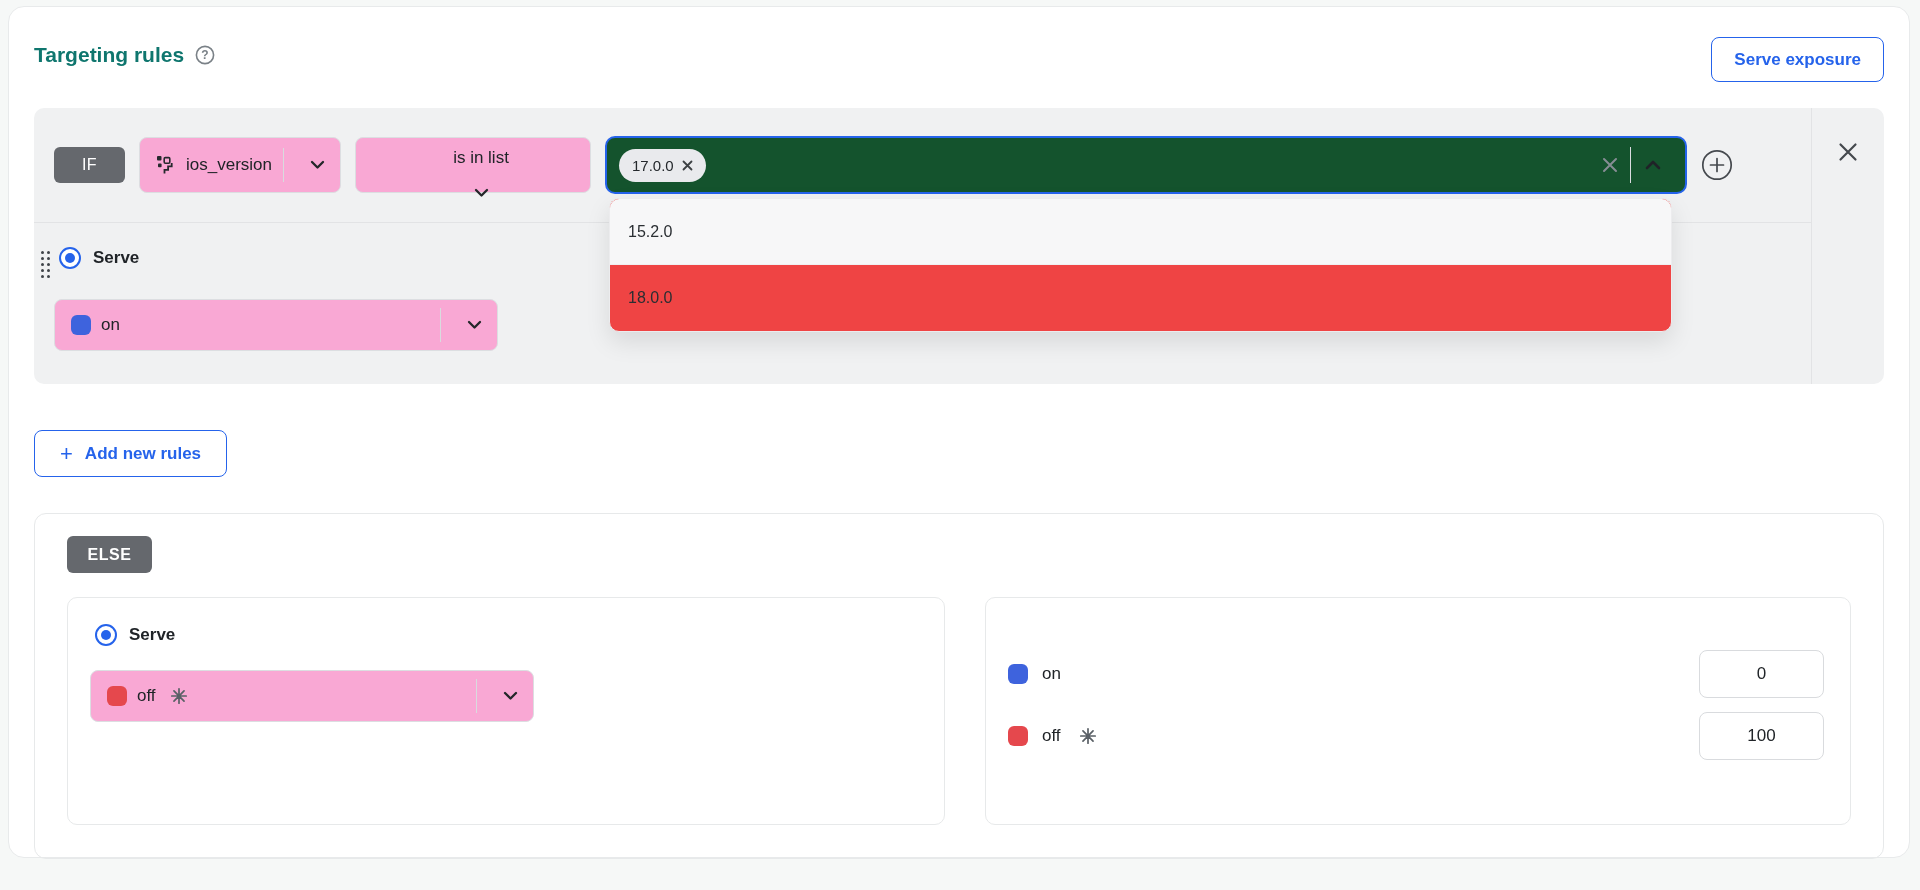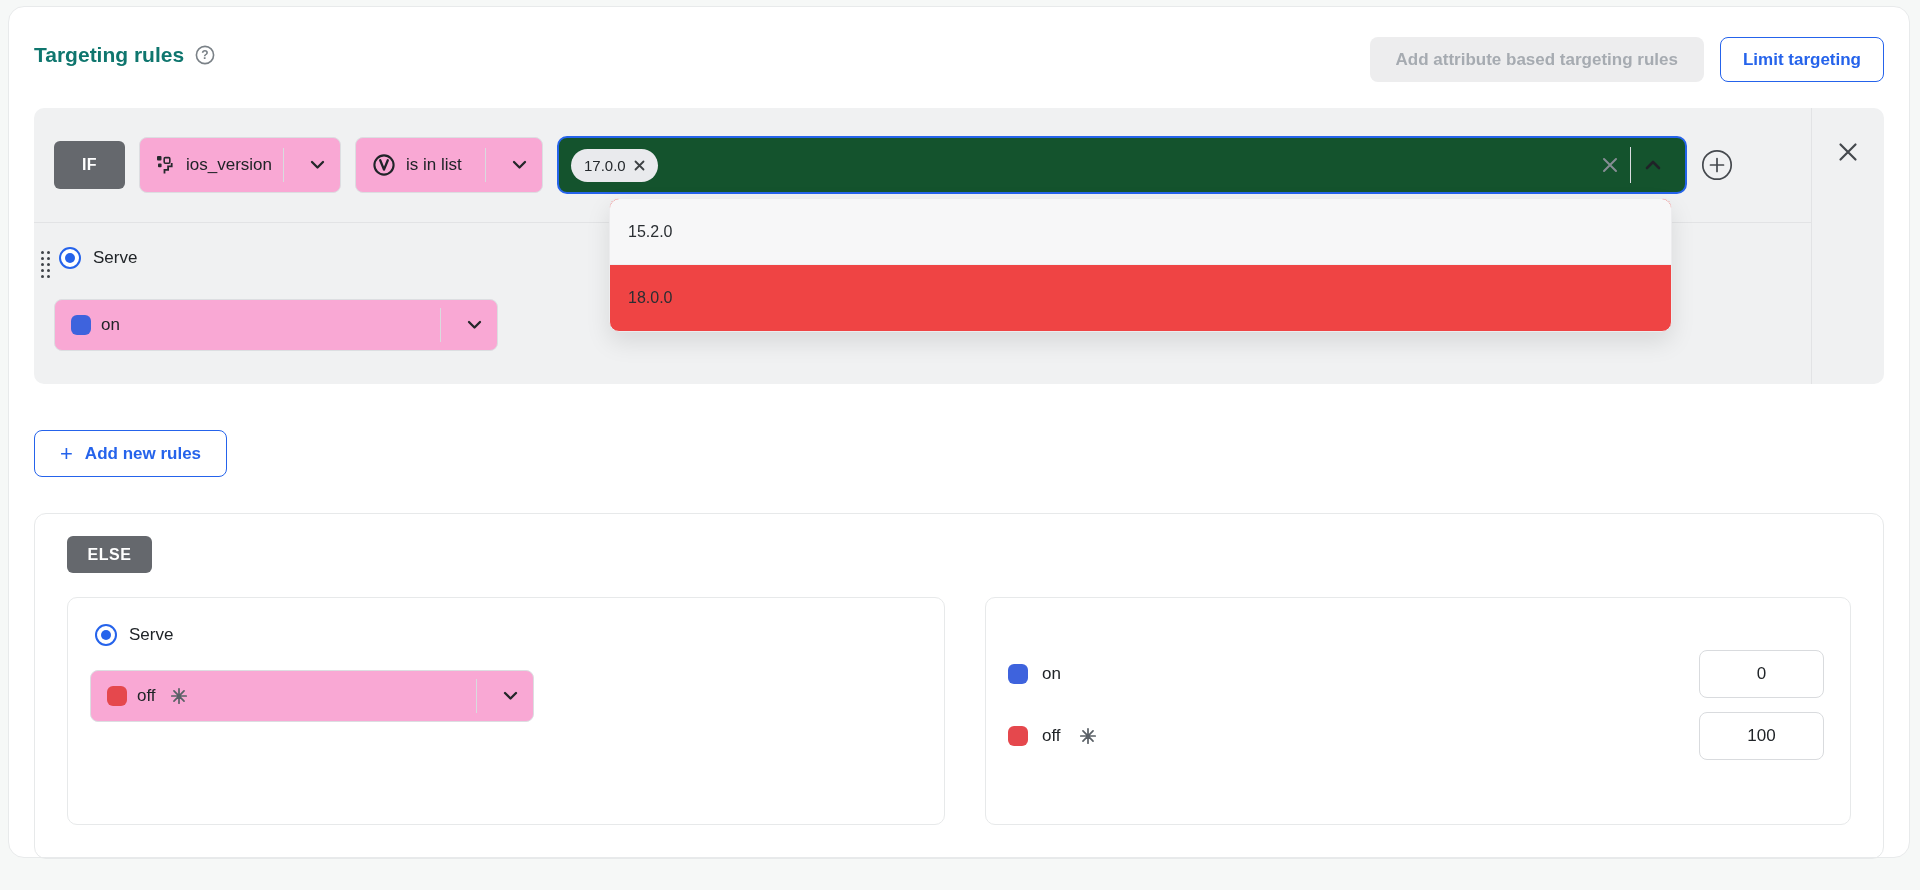--- a/index.html
+++ b/index.html
@@ -25,30 +25,30 @@
   .btn { height:45px; border-radius:8px; font-size:17px; font-weight:700;
          display:inline-flex; align-items:center; justify-content:center; cursor:pointer; }
   .btn-disabled { background:#ededee; color:#a6abb1; padding:0 26px; border:none; }
   .btn-outline  { background:#fff; color:#2563eb; border:1.5px solid #2563eb; padding:0 22px; }
   
   .panel { position:relative; margin-top:26px; height:276px; background:#f0f1f2;
            border-radius:10px; display:flex; }
   .panel-main { flex:1; min-width:0; display:flex; flex-direction:column; }
   .cond-row { height:115px; border-bottom:1px solid #e2e3e5; display:flex;
               align-items:center; gap:14px; padding:0 78px 0 20px; }
-  .if-badge { width:71px; height:48px; border-radius:6px; color:#fff; font-weight:700;
+  .if-badge { width:71px; height:36px; border-radius:6px; color:#fff; font-weight:400;
               font-size:16px; letter-spacing:.5px; display:flex; align-items:center;
               justify-content:center; flex:none; }
   .select { background:#f9a8d4; border:1px solid #dcdee1; border-radius:8px; height:56px;
             display:flex; align-items:center; padding-left:16px; gap:10px;
             font-size:17px; font-weight:500; cursor:pointer; flex:none; }
   .select .sep { width:1px; height:34px; background:#d9dbde; margin-left:auto; }
   .select .chev { width:46px; display:flex; align-items:center; justify-content:center; }
   .sel-attr { width:202px; }
-  .sel-match { width:188px; }
+  .sel-match { width:236px;flex-direction:column; }
   .values { flex:1; height:58px; background:#14532d; border:2px solid #2563eb;
             border-radius:10px; display:flex; align-items:center;
             padding:0 10px 0 12px; cursor:text; }
   .chip { background:#e9eaed; border-radius:17px; height:33px; padding:0 13px;
           display:flex; align-items:center; gap:8px; font-size:15px; color:#24282c; }
   .chip .x { display:flex; cursor:pointer; }
   .values .spacer { flex:1; }
   .values .clear { display:flex; cursor:pointer; padding:0 12px; }
   .values .vsep { width:1px; height:36px; background:#dadce0; }
   .values .chev-up { display:flex; padding:0 14px; cursor:pointer; }
@@ -59,21 +59,21 @@
   .serve-area { position:relative; padding:24px 20px 0 20px; }
   .drag-handle { position:absolute; left:7px; top:28px; display:grid;
                  grid-template-columns:3px 3px; grid-auto-rows:3px; gap:3px; cursor:grab; }
   .drag-handle i { width:3px; height:3px; border-radius:50%; background:#3f4449; }
   .serve-row { display:flex; align-items:center; gap:12px; margin-left:5px; }
   .radio { width:22px; height:22px; border-radius:50%; background:#fff;
            border:2px solid #2563eb; display:flex; align-items:center;
            justify-content:center; cursor:pointer; flex:none; }
   .radio .dot { width:10px; height:10px; border-radius:50%; background:#2563eb; }
   .radio.off { border-color:#c7cbcf; }
-  .bold-label { font-size:17px; font-weight:400; color:#202428; }
+  .bold-label { font-size:17px; font-weight:700; color:#202428; }
   .treat-select { margin-top:30px; width:444px; height:52px; }
   .swatch { width:20px; height:20px; border-radius:6px; flex:none; }
   .treat-name { font-size:17px; font-weight:500; }
   
   .menu { position:absolute; left:575px; top:90px; width:1063px; background:#ef4444;
           border:1px solid #ececee; border-radius:10px; overflow:hidden; z-index:5;
           box-shadow:0 10px 24px rgba(0,0,0,.10); }
   .menu-opt { height:66px; display:flex; align-items:center; padding-left:18px;
               font-size:16px; color:#2a2e32; cursor:pointer; }
   .menu-opt.hovered { background:#f7f7f8; border-bottom:1px solid #efeff1; }
@@ -110,22 +110,21 @@
   
   <div class="hdr">
     <div class="hdr-left">
       <span class="page-title">Targeting rules</span>
       <svg class="help" viewBox="0 0 22 22">
         <circle cx="11" cy="11" r="8.6" fill="none" stroke="#7a8187" stroke-width="1.6"></circle>
         <text x="11" y="15" text-anchor="middle" font-size="12" font-weight="700" fill="#7a8187">?</text>
       </svg>
     </div>
     <div class="hdr-right">
-      <button class="btn btn-disabled">Add attribute based targeting rules</button>
-      <button class="btn btn-outline">Limit targeting</button>
+      <button class="btn btn-outline">Serve exposure</button>
     </div>
   </div>
 
   
   <div class="panel">
     <div class="panel-main">
 
       <div class="cond-row">
         <div class="if-badge" style="background-color: rgb(101, 104, 109);">IF</div>
 

